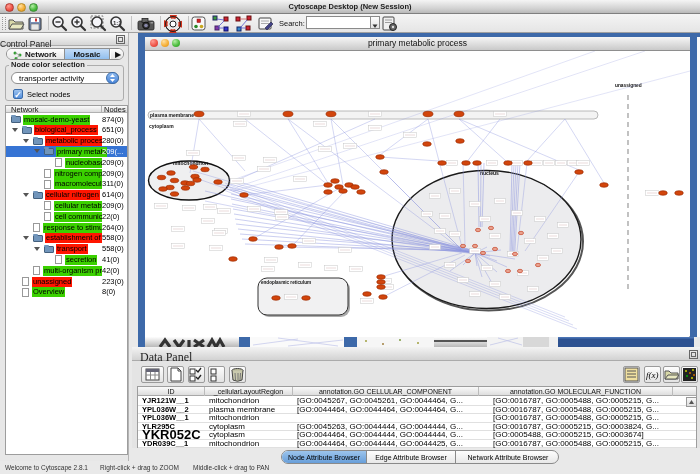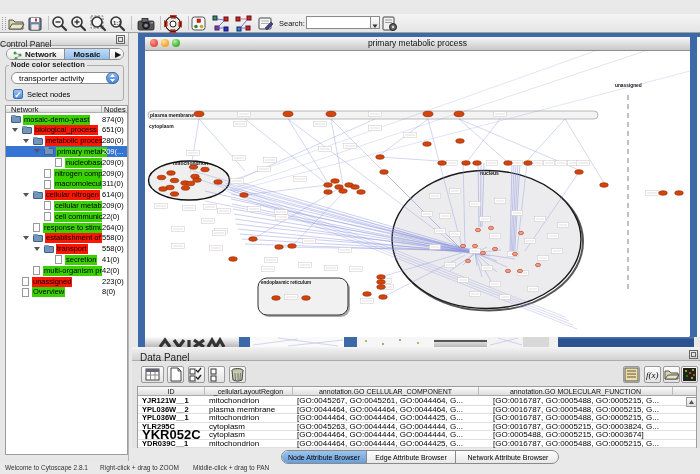--- a/index.html
+++ b/index.html
@@ -29,30 +29,36 @@
 #nw-top{left:0;top:0;width:562px;height:4px;background:#3d69a9;}
 #nw-left{left:0;top:4px;width:7px;height:310px;background:#3d69a9;}
 #nw-right{left:552px;top:4px;width:7px;height:310px;background:#3d69a9;}
 #nw-sliver{left:559px;top:4px;width:3px;height:310px;background:#fafafa;}
 #nw-title{left:7px;top:4px;width:545px;height:14px;background:linear-gradient(#f6f6f6,#c9c9c9);border-bottom:1px solid #8e8e8e;}
 #nw-title .t{width:100%;text-align:center;font-size:8.5px;color:#111;line-height:13px;}
 #nw-canvas{left:7px;top:18px;width:545px;height:286px;background:#fff;overflow:hidden;}
 #behind{left:138px;top:337px;width:562px;height:10px;background:linear-gradient(#fbfbfb,#c9c9c9);overflow:hidden;}
 #dp{left:132px;top:347px;width:568px;height:101px;background:#e4e4e4;}
 #dp-head{left:0;top:0;width:100%;height:14px;background:linear-gradient(#f3f3f3,#d2d2d2);border-bottom:1px solid #ababab;}
-#dp-head span{font-size:10px;color:#222;line-height:14px;padding-left:8px;}
+#dp-head span{font-size:12px;color:#222;line-height:14px;padding-left:8px;font-family:Liberation Serif, serif;}
 .dbtn{top:19px;width:17px;height:17px;background:linear-gradient(#fdfdfd,#e3e3e3);border:1px solid #9b9b9b;border-radius:2px;}
 #dtable{left:5px;top:39px;width:560px;height:62px;background:#fff;border:1px solid #9d9d9d;font-size:8px;}
 #dt-head{left:0;top:0;width:100%;height:9px;background:linear-gradient(#fafafa,#dedede);border-bottom:1px solid #a8a8a8;color:#111;font-size:7px;}
 #dt-head span{position:absolute;top:0;line-height:9px;text-align:center;border-right:1px solid #bbb;height:9px;}
 #attrtabs{left:281px;top:450px;width:278px;height:14px;border:1px solid #8a8a8a;border-radius:7px;background:linear-gradient(#fdfdfd,#e8e8e8);overflow:hidden;font-size:7px;}
 #statusbar{left:0;top:461px;width:700px;height:13px;font-size:6.5px;color:#333;}
 #statusbar span{position:absolute;top:3px;}
 </style></head><body>
 <div id="app">
+  <div id="titlebar" class="abs">
+    <div class="tl abs" style="left:5px;background:radial-gradient(circle at 35% 30%,#ff9d93,#ee5144 60%,#c33a30);border:0.5px solid #b03a32;"></div>
+    <div class="tl abs" style="left:17px;background:radial-gradient(circle at 35% 30%,#ffe0a0,#f5ac31 60%,#cf8c1e);border:0.5px solid #b78a25;"></div>
+    <div class="tl abs" style="left:29px;background:radial-gradient(circle at 35% 30%,#b4eea5,#47ba3a 60%,#2e9428);border:0.5px solid #3f8f38;"></div>
+    <div id="title">Cytoscape Desktop (New Session)</div>
+  </div>
   <div id="toolbar" class="abs">
     <div class="abs" style="left:2px;top:3px;width:1.5px;height:13px;border-left:1.5px dotted #999;"></div>
       <div class="abs" style="left:5px;top:3px;width:1.5px;height:13px;border-left:1.5px dotted #999;"></div>
       <svg class="abs" style="left:7px;top:1px" width="18" height="18" viewBox="0 0 18 18">
         <path d="M2 14 L2 5 L6 5 L8 7 L16 7 L16 14 Z" fill="#d8d8a8" stroke="#555" stroke-width="1"></path>
         <path d="M2 14 L5 9 L17 9 L14 14 Z" fill="#e8e8c0" stroke="#555" stroke-width="1"></path>
       </svg>
       <svg class="abs" style="left:26px;top:1px" width="18" height="18" viewBox="0 0 18 18">
         <rect x="3" y="3" width="12" height="12" rx="1" fill="#7a8fb5" stroke="#333" stroke-width="1"></rect>
         <rect x="5" y="3" width="8" height="4" fill="#fff"></rect>
@@ -876,21 +882,20 @@
           </div>
           <div style="position:absolute;left:0;top:8.5px;width:100%;height:8.5px;border-bottom:0.5px solid #e0e0e0;line-height:8.5px;">
             <span style="position:absolute;left:4px;font-weight:bold;font-size:7.5px;">YPL036W__2</span>
             <span style="position:absolute;left:71px;">plasma membrane</span>
             <span style="position:absolute;left:159px;">[GO:0044464, GO:0044464, GO:0044464, G...</span>
             <span style="position:absolute;left:355px;width:180px;overflow:hidden;white-space:nowrap;">[GO:0016787, GO:0005488, GO:0005215, G...</span>
           </div>
           <div style="position:absolute;left:0;top:17.0px;width:100%;height:8.5px;border-bottom:0.5px solid #e0e0e0;line-height:8.5px;">
             <span style="position:absolute;left:4px;font-weight:bold;font-size:7.5px;">YPL036W__1</span>
             <span style="position:absolute;left:71px;">mitochondrion</span>
-            <span style="position:absolute;left:159px;">[GO:0044464, GO:0044464, GO:0044425, G...</span>
             <span style="position:absolute;left:355px;width:180px;overflow:hidden;white-space:nowrap;">[GO:0016787, GO:0005488, GO:0005215, G...</span>
           </div>
           <div style="position:absolute;left:0;top:25.5px;width:100%;height:8.5px;border-bottom:0.5px solid #e0e0e0;line-height:8.5px;">
             <span style="position:absolute;left:4px;font-weight:bold;font-size:7.5px;">YLR295C</span>
             <span style="position:absolute;left:71px;">cytoplasm</span>
             <span style="position:absolute;left:159px;">[GO:0045263, GO:0044444, GO:0044444, G...</span>
             <span style="position:absolute;left:355px;width:180px;overflow:hidden;white-space:nowrap;">[GO:0016787, GO:0005215, GO:0003824, G...</span>
           </div>
           <div style="position:absolute;left:0;top:34.0px;width:100%;height:8.5px;border-bottom:0.5px solid #e0e0e0;line-height:8.5px;">
             <span style="position:absolute;left:4px;font-weight:bold;font-size:13px;">YKR052C</span>

